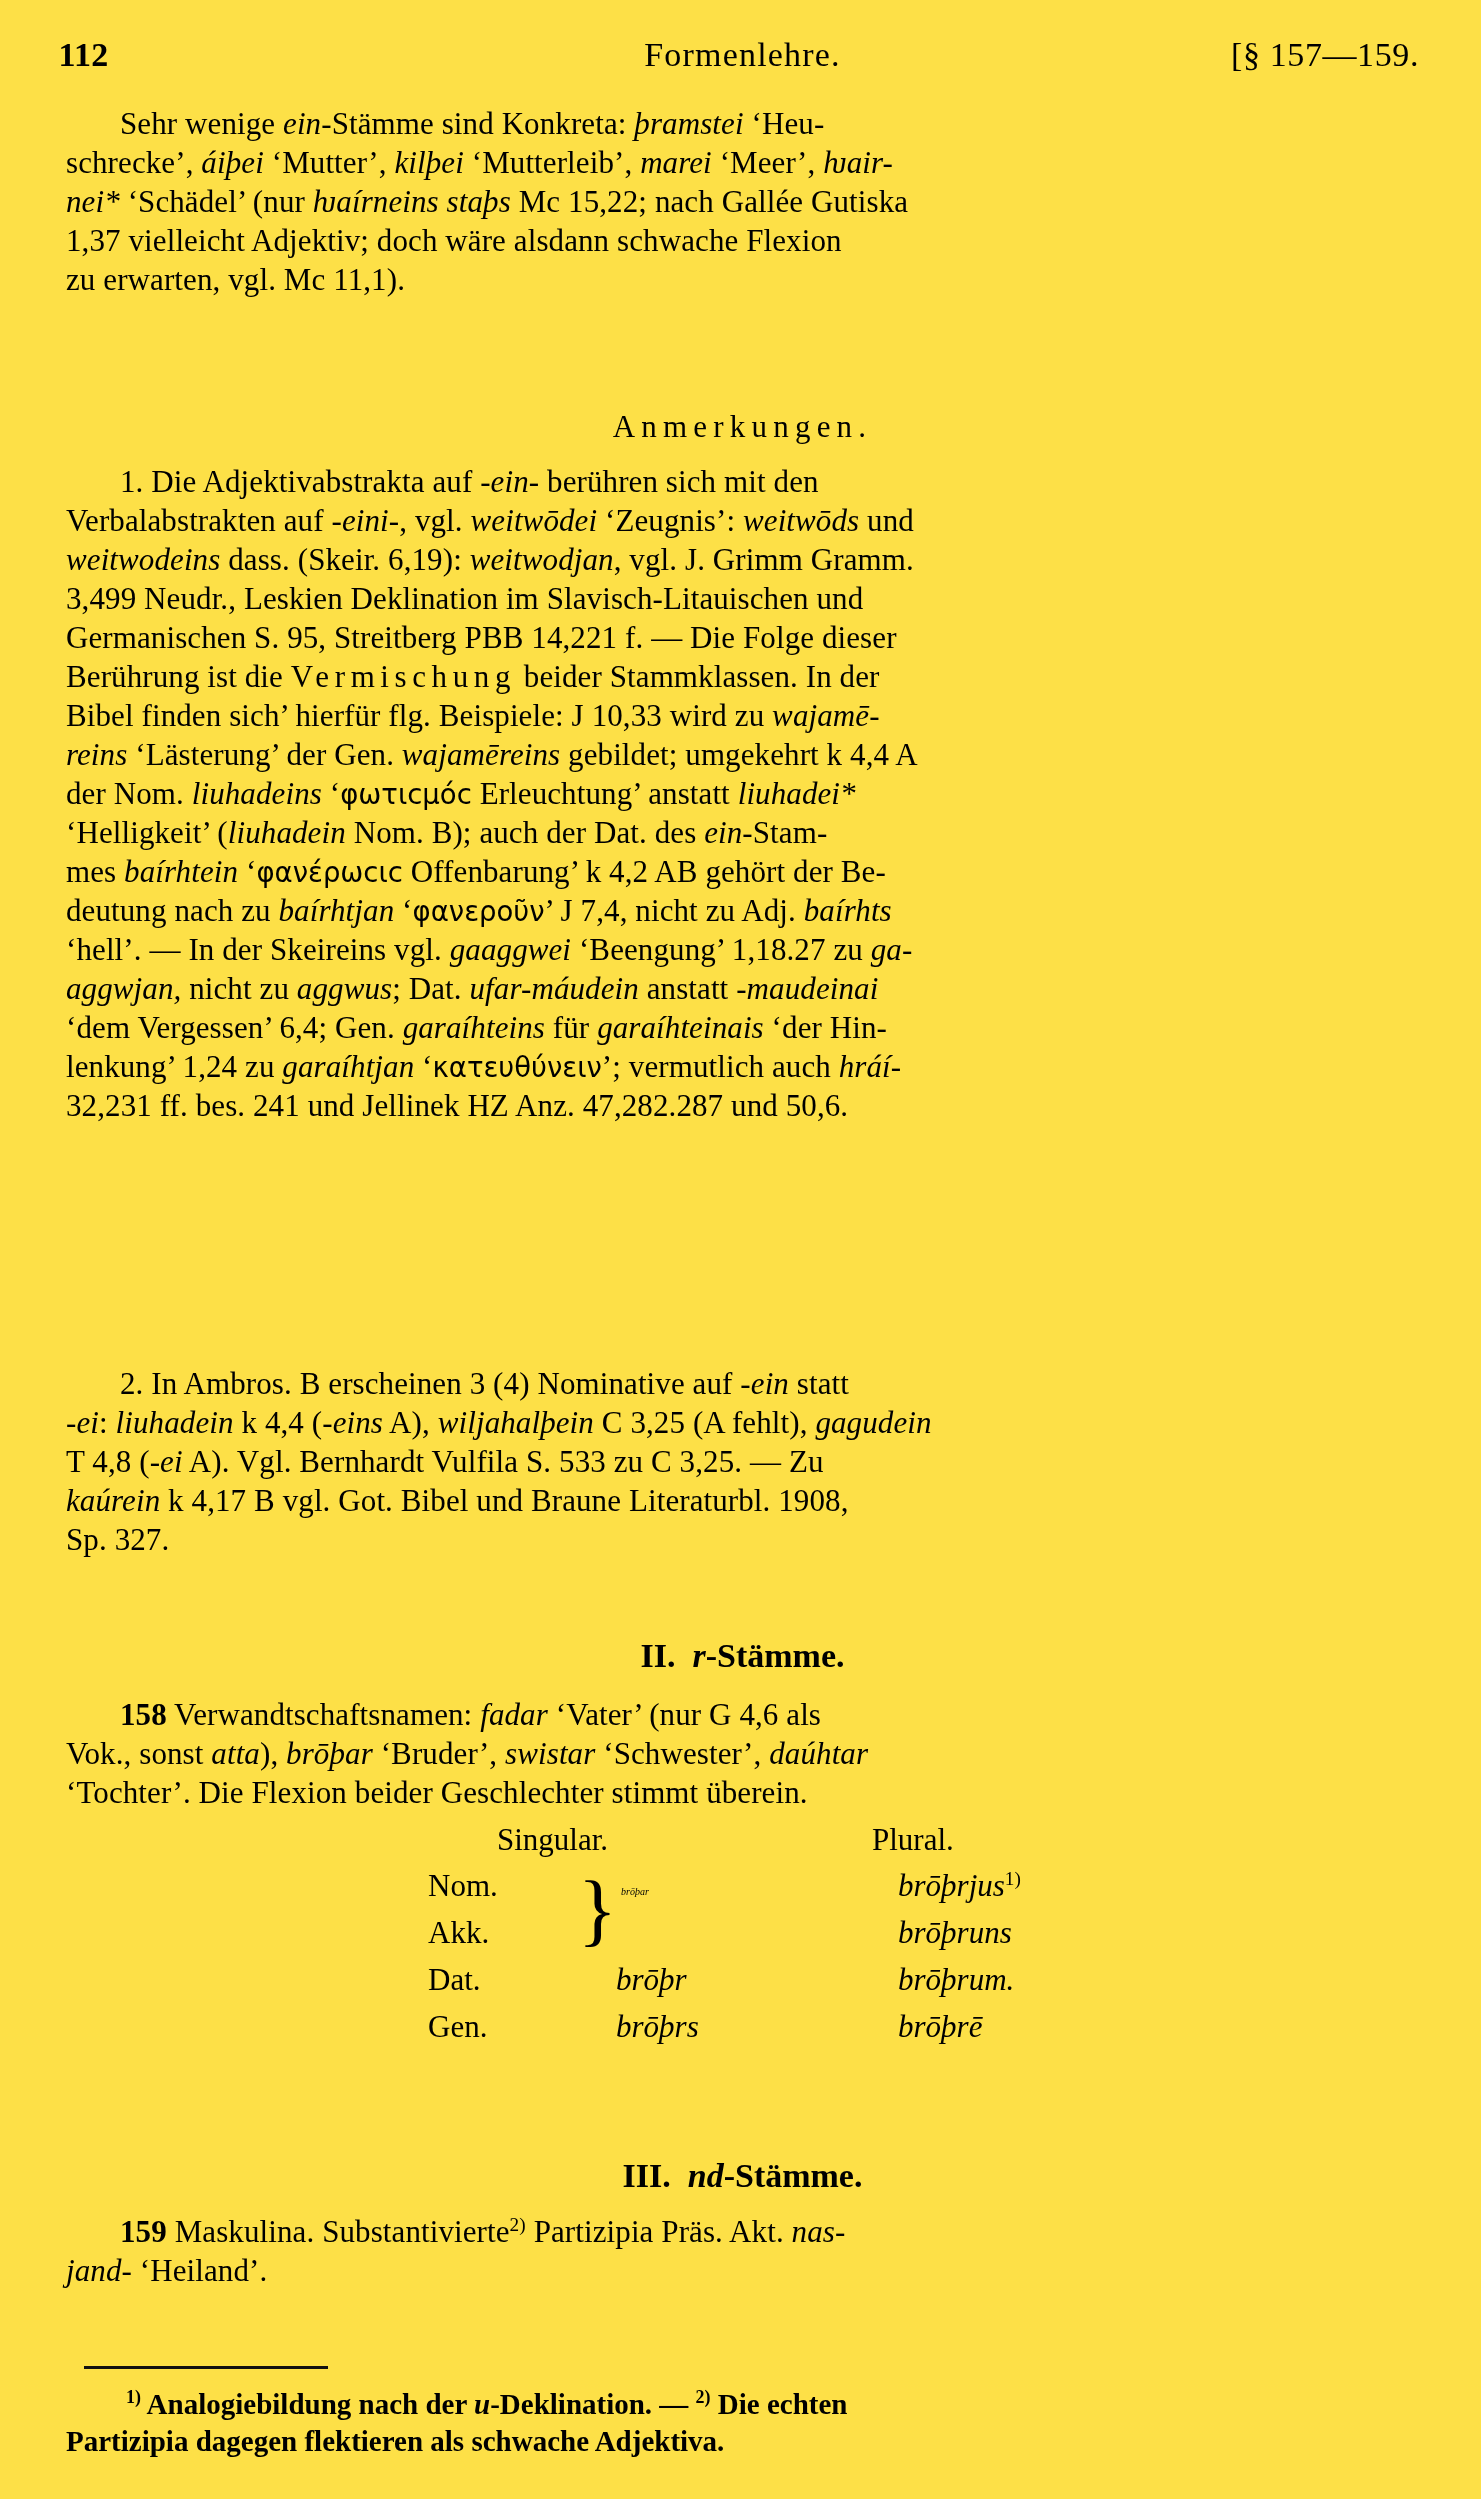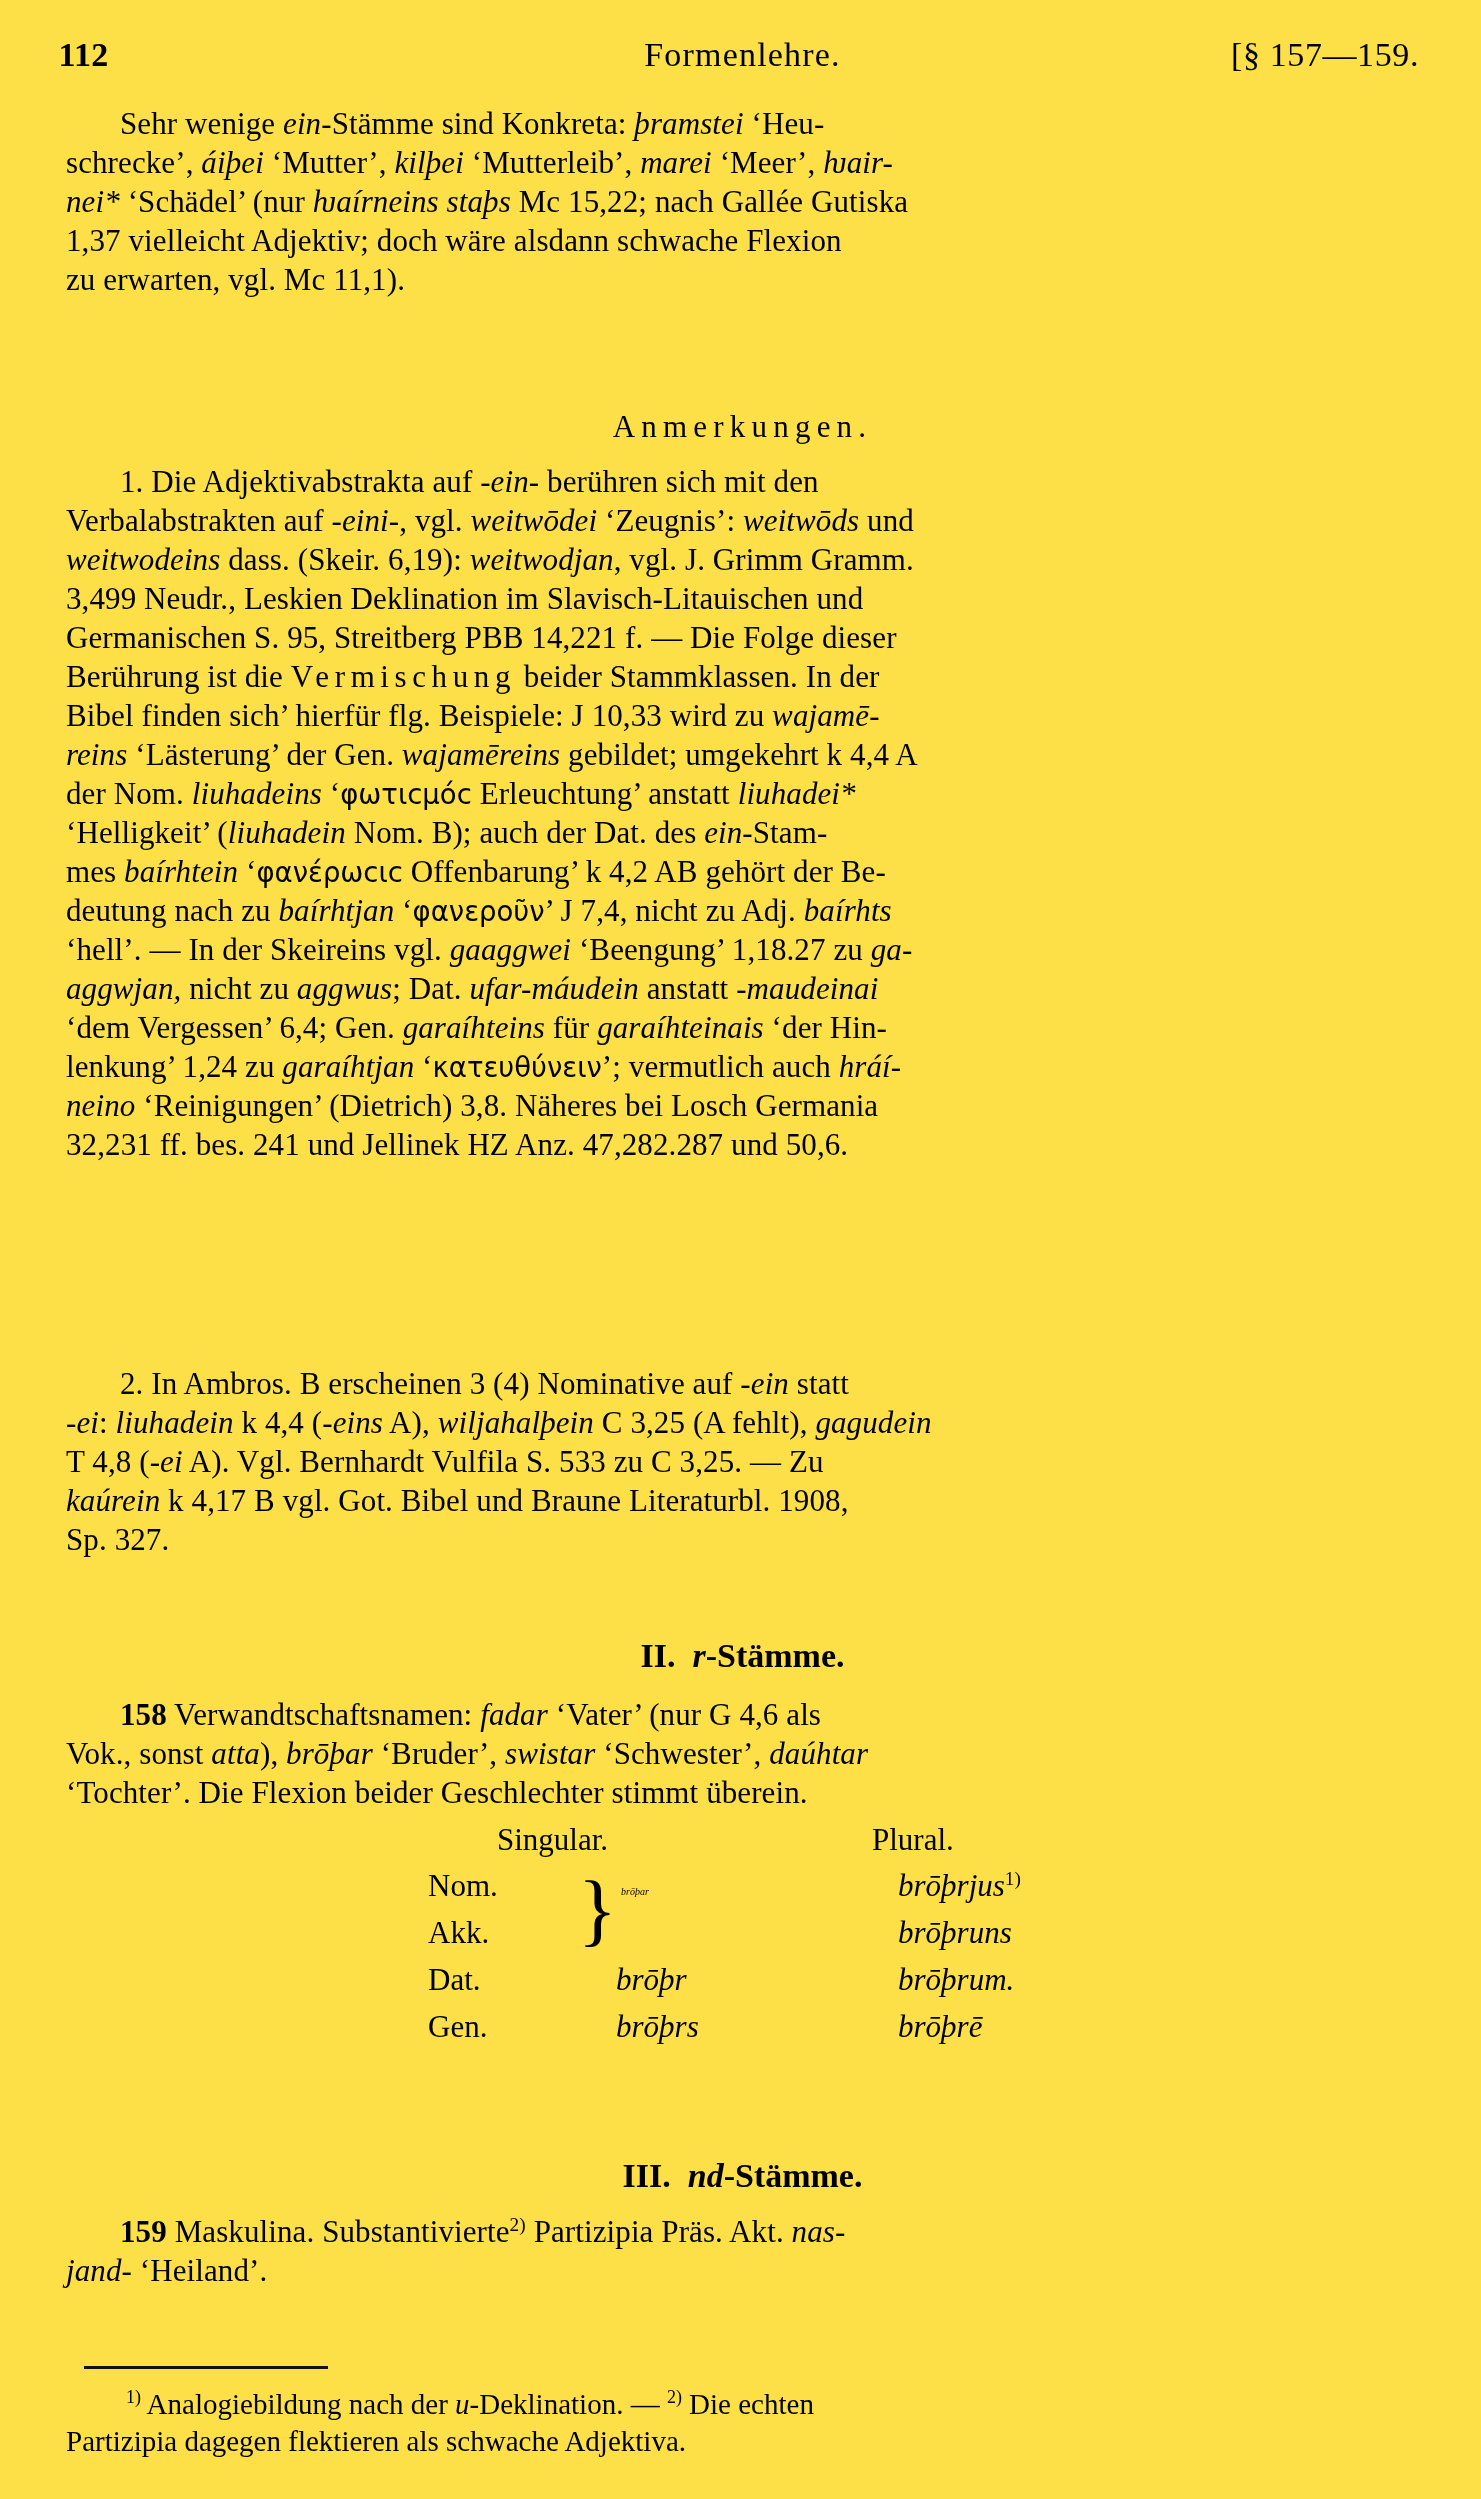--- a/index.html
+++ b/index.html
@@ -190,21 +190,20 @@
         <span class="ln"><span>Bibel  finden  sich’ hierfür  flg.  Beispiele:  J 10,33  wird  zu  </span><span class="it">wajamē-</span></span>
         <span class="ln"><span class="it">reins</span><span> ‘Lästerung’ der Gen. </span><span class="it">wajamēreins</span><span> gebildet; umgekehrt k 4,4 A</span></span>
         <span class="ln"><span>der  Nom.  </span><span class="it">liuhadeins</span><span>  ‘</span><span class="gr">φωτιcμόc</span><span> Erleuchtung’  anstatt  </span><span class="it">liuhadei*</span></span>
         <span class="ln"><span>‘Helligkeit’  (</span><span class="it">liuhadein</span><span>  Nom.  B);  auch  der  Dat.  des  </span><span class="it">ein</span><span>-Stam-</span></span>
         <span class="ln"><span>mes  </span><span class="it">baírhtein</span><span>  ‘</span><span class="gr">φανέρωcιc</span><span> Offenbarung’  k 4,2 AB  gehört  der  Be-</span></span>
         <span class="ln"><span>deutung  nach  zu  </span><span class="it">baírhtjan</span><span>  ‘</span><span class="gr">φανεροῦν</span><span>’  J 7,4,  nicht  zu  Adj.  </span><span class="it">baírhts</span></span>
         <span class="ln"><span>‘hell’. — In  der  Skeireins  vgl.  </span><span class="it">gaaggwei</span><span> ‘Beengung’ 1,18.27  zu  </span><span class="it">ga-</span></span>
         <span class="ln"><span class="it">aggwjan,</span><span>  nicht  zu  </span><span class="it">aggwus</span><span>;  Dat.  </span><span class="it">ufar-máudein</span><span>  anstatt  </span><span class="it">-maudeinai</span></span>
         <span class="ln"><span>‘dem  Vergessen’  6,4;  Gen.  </span><span class="it">garaíhteins</span><span>  für  </span><span class="it">garaíhteinais</span><span>  ‘der  Hin-</span></span>
         <span class="ln"><span>lenkung’  1,24  zu  </span><span class="it">garaíhtjan</span><span>  ‘</span><span class="gr">κατευθύνειν</span><span>’;  vermutlich  auch  </span><span class="it">hráí-</span></span>
-        <span class="ln"><span class="it">neino</span><span> ‘Reinigungen’ (Dietrich) 3,8.   Näheres bei Losch Germania</span></span>
         <span class="ln"><span>32,231 ff. bes. 241 und Jellinek HZ Anz. 47,282.287 und 50,6.</span></span>
       </div>
 
     <div class="body-block" id="anm2" style="top:1364px;">
         <span class="ln ind"><span>2. In Ambros. B erscheinen 3 (4) Nominative auf </span><span class="it">-ein</span><span> statt</span></span>
         <span class="ln"><span class="it">-ei</span><span>: </span><span class="it">liuhadein</span><span> k 4,4 (</span><span class="it">-eins</span><span> A), </span><span class="it">wiljahalþein</span><span> C 3,25 (A fehlt), </span><span class="it">gagudein</span></span>
         <span class="ln"><span>T 4,8 (</span><span class="it">-ei</span><span> A).   Vgl.  Bernhardt  Vulfila  S. 533  zu  C 3,25. — Zu</span></span>
         <span class="ln"><span class="it">kaúrein</span><span>  k  4,17  B  vgl.  Got.  Bibel  und  Braune  Literaturbl. 1908,</span></span>
         <span class="ln"><span>Sp. 327.</span></span>
       </div>
@@ -257,20 +256,20 @@
         <span>&nbsp;</span><span class="it">nd</span><span>-Stämme.</span>
       </span>
     </div>
 
     <div class="body-block" id="p159" style="top:2212px;">
         <span class="ln ind"><span class="bd">159</span><span> Maskulina. Substantivierte</span><sup class="fn">2)</sup><span> Partizipia Präs. Akt. </span><span class="it">nas-</span></span>
         <span class="ln"><span class="it">jand-</span><span> ‘Heiland’.</span></span>
       </div>
 
     <div class="fn-rule" style="top:2366px;"></div>
-    <div class="fn-block" id="fnotes" style="top:2386px;">
+    <div class="fn-block" id="fnotes" style="top:2386px;font-weight:bold;">
         <span class="fn-ln ind"><sup class="fn">1)</sup><span> Analogiebildung  nach  der  </span><span class="it">u</span><span>-Deklination. — </span><sup class="fn">2)</sup><span> Die  echten</span></span>
         <span class="fn-ln"><span>Partizipia dagegen flektieren als schwache Adjektiva.</span></span>
       </div>
 
   </div>
 </div>
 
 
 </body></html>

